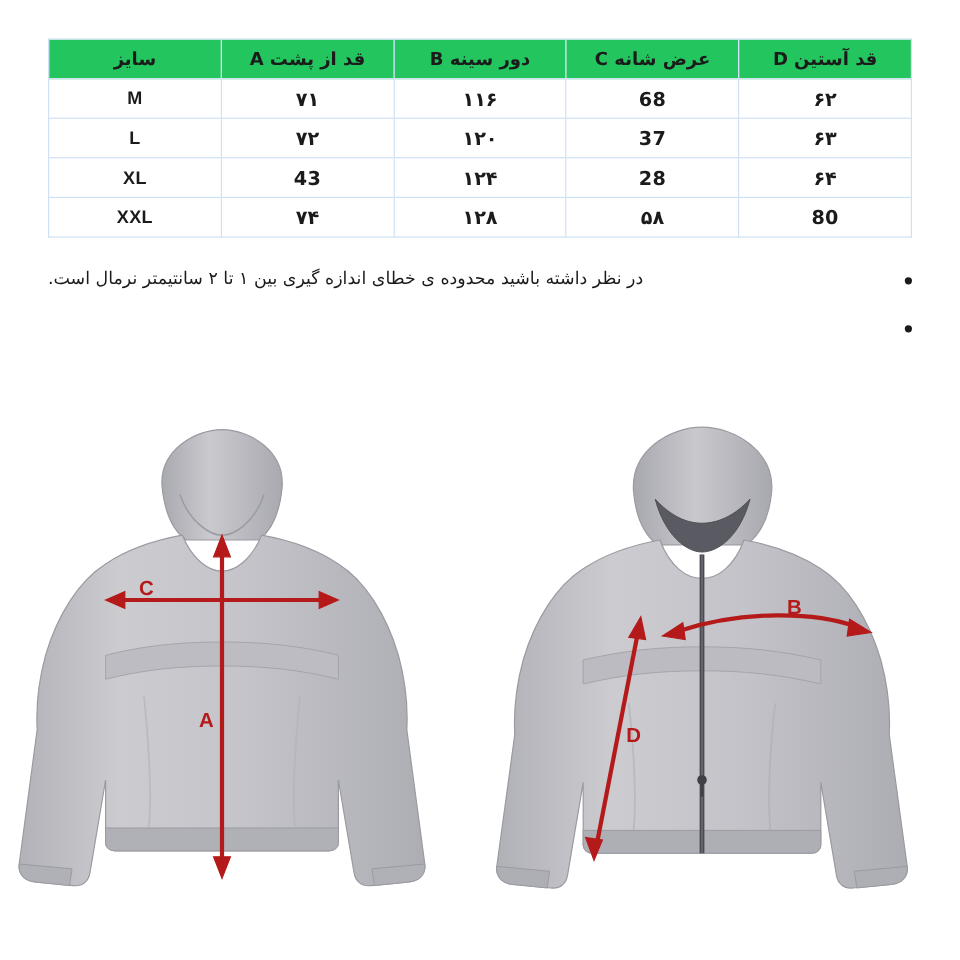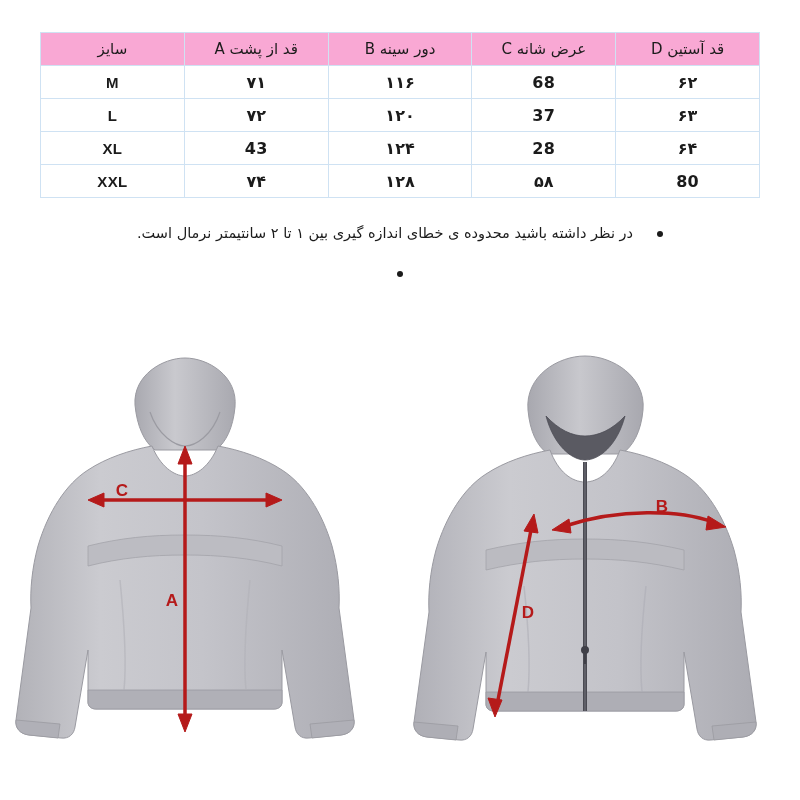--- a/index.html
+++ b/index.html
@@ -37,22 +37,22 @@
   table.size-table th,
   table.size-table td {
     border: 1px solid #cfe2f3;
     text-align: center;
     vertical-align: middle;
     height: 32px;
     font-size: 15px;
     padding: 0;
   }
   table.size-table thead th {
-    background: #f9a8d4;
-    font-weight: normal;
+    background: #22c55e;
+    font-weight: bold;
     font-size: 15px;
     color: #1b1b1b;
     border-bottom: 1px solid #cfe2f3;
   }
   table.size-table tbody td {
     font-weight: bold;
     font-size: 16px;
     letter-spacing: 0.3px;
   }
   table.size-table tbody tr td:last-child {
@@ -63,21 +63,21 @@
   
   .notes {
     position: absolute;
     top: 222px;
     left: 40px;
     width: 720px;
     direction: rtl;
   }
   .note-row {
     display: flex;
-    justify-content: center;
+    justify-content: space-between;
     align-items: center;
     gap: 24px;
     margin-bottom: 26px;
     font-size: 14.5px;
   }
   .note-bullet {
     width: 6px;
     height: 6px;
     border-radius: 50%;
     background: #1b1b1b;

